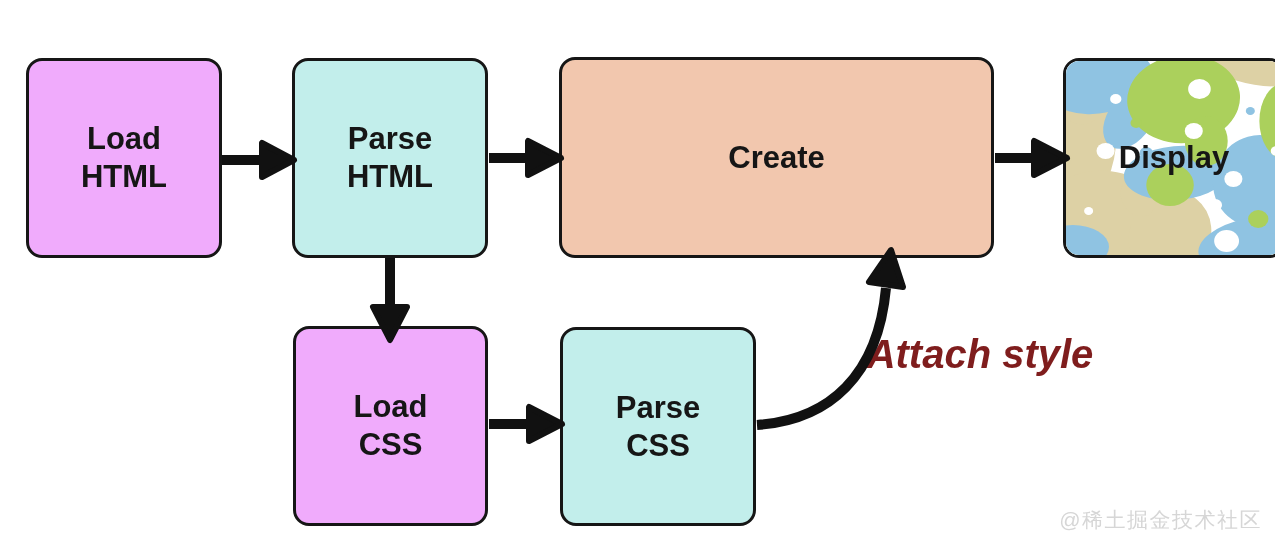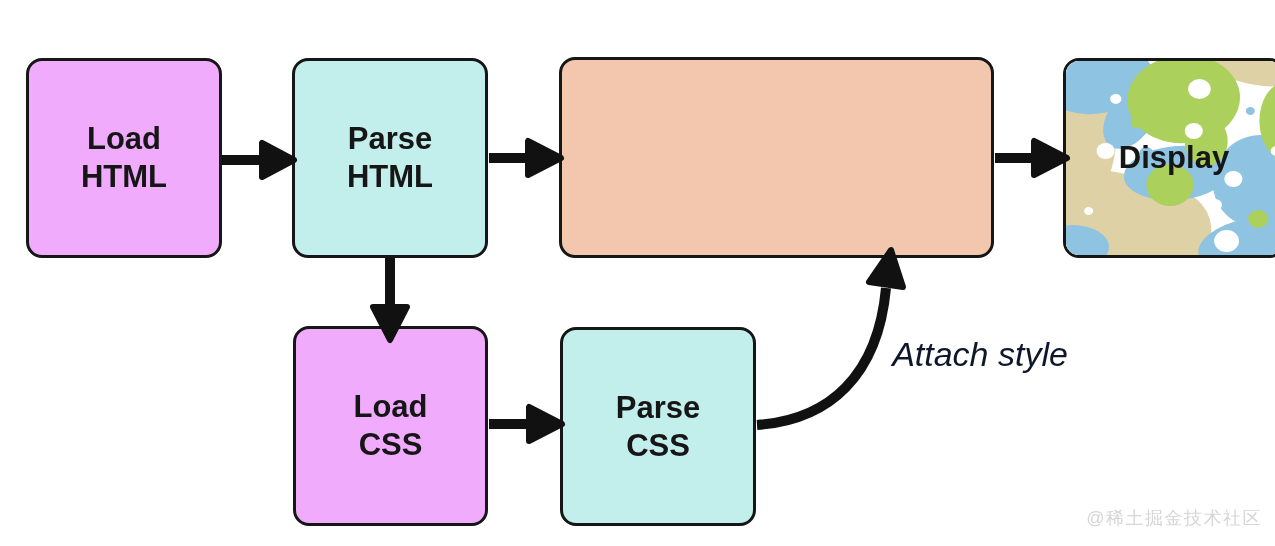--- a/index.html
+++ b/index.html
@@ -22,42 +22,43 @@
   #node-display   {left:1063px;top:58px;  width:222px; height:200px; background:#ffffff; overflow:hidden;}
   #node-load-css  {left:293px; top:326px; width:195px; height:200px;}
   #node-parse-css {left:560px; top:327px; width:196px; height:199px; background:#c2eeeb;}
   #node-display .label-line{position:relative;z-index:2;}
   .pattern-svg{position:absolute;left:0;top:0;width:100%;height:100%;z-index:0;}
   .arrows{position:absolute;left:0;top:0;z-index:3;pointer-events:none;}
   .arrow-shaft{fill:none;stroke:#111111;stroke-width:10;}
   .arrow-head{fill:#111111;stroke:#111111;stroke-width:6;stroke-linejoin:round;}
   .annotation{
     position:absolute;left:860px;top:334px;width:240px;z-index:2;
-    text-align:center;font-style:italic;font-weight:400;
-    font-size:34px;line-height:40px;color:#0f172a;
+    text-align:center;font-style:italic;font-weight:700;
+    font-size:40px;line-height:40px;color:#7f1d1d;
   }
   .watermark{
     position:absolute;right:13px;top:506px;z-index:2;
-    font-size:18px;letter-spacing:1.5px;color:#d6d6d6;
+    font-size:21px;letter-spacing:1.5px;color:#d6d6d6;
   }
 </style>
 </head>
 <body>
 
 <div class="node" id="node-load-html">
   <span class="label-line">Load</span>
   <span class="label-line">HTML</span>
 </div>
 
 <div class="node" id="node-parse-html">
   <span class="label-line">Parse</span>
   <span class="label-line">HTML</span>
 </div>
 
 <div class="node" id="node-create-dom">
+  <span class="label-line">Create</span>
 </div>
 
 <div class="node" id="node-display">
   <svg class="pattern-svg" viewBox="0 0 191 194" preserveAspectRatio="none" aria-hidden="true">
     <rect x="0" y="0" width="191" height="194" fill="#ffffff"></rect>
 
     <g fill="#ddd1a5">
       <ellipse cx="10" cy="92" rx="33" ry="60" transform="rotate(10 10 92)"></ellipse>
       <ellipse cx="14" cy="36" rx="20" ry="28"></ellipse>
       <ellipse cx="170" cy="4" rx="50" ry="20" transform="rotate(10 170 4)"></ellipse>

